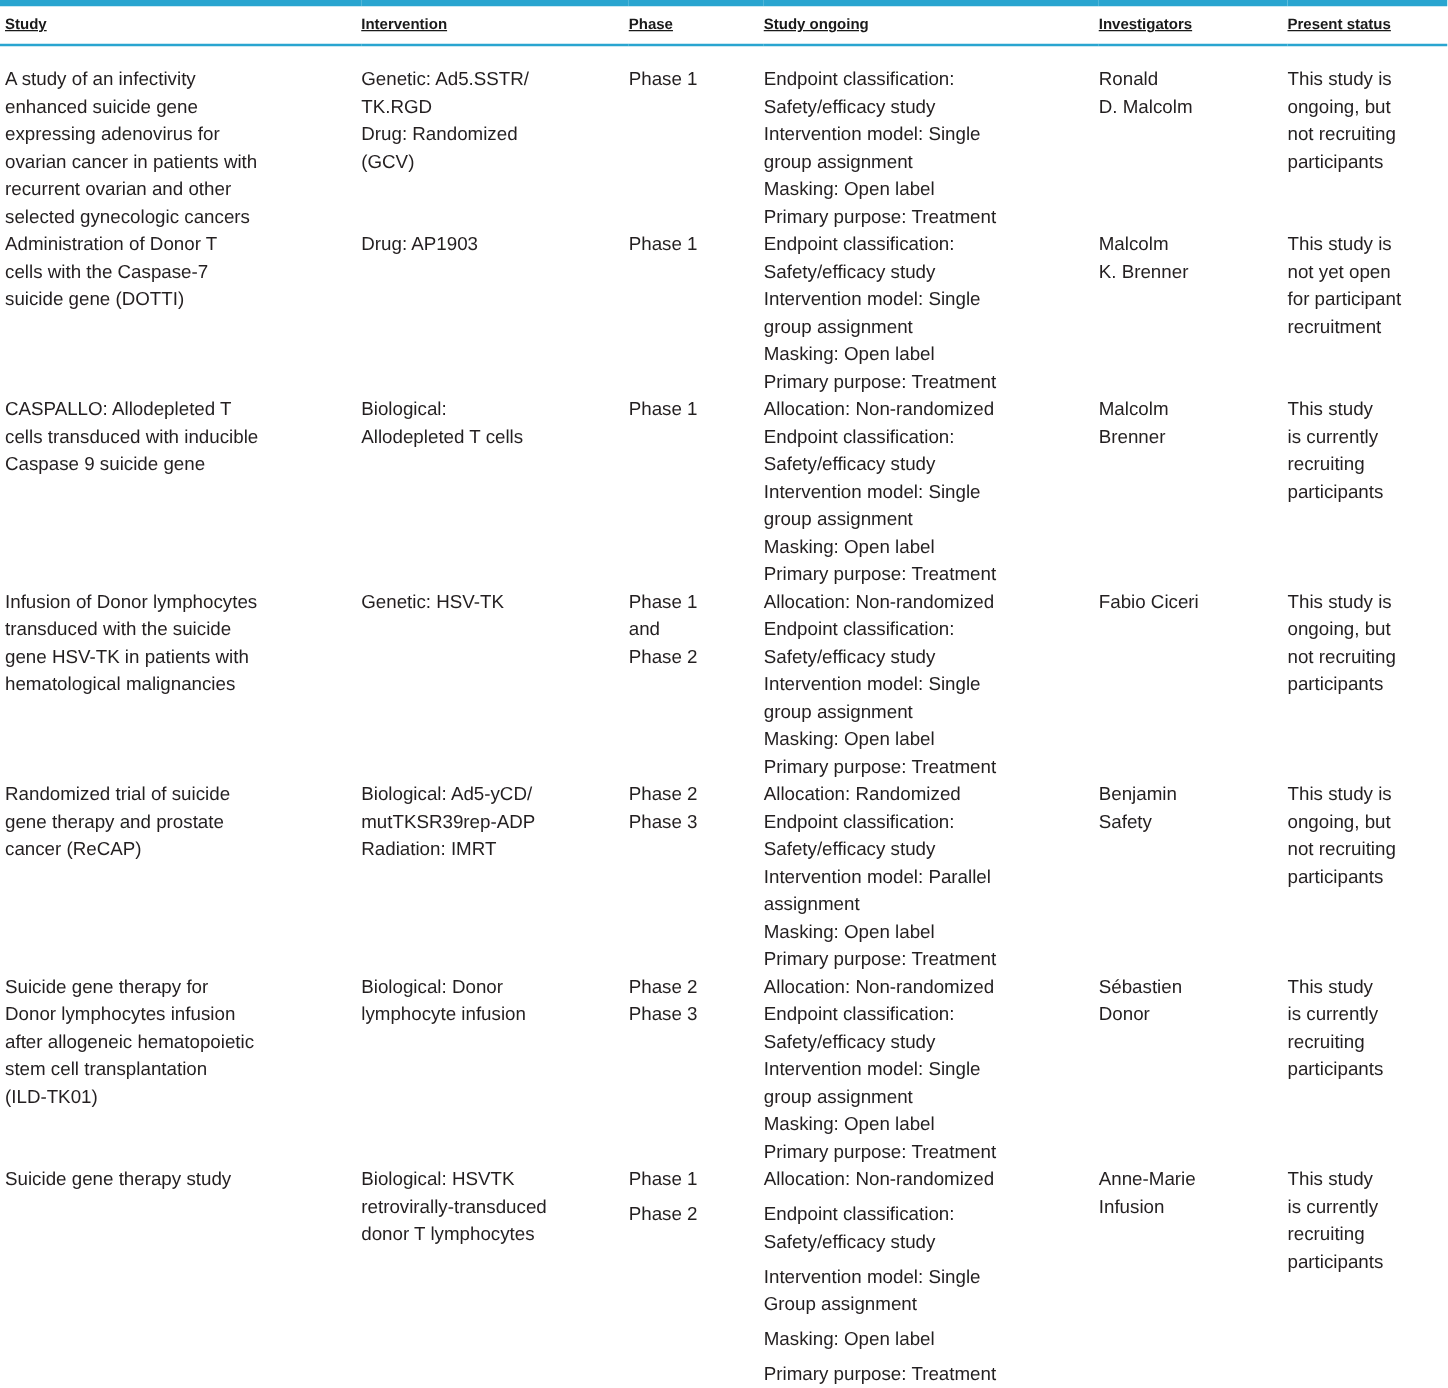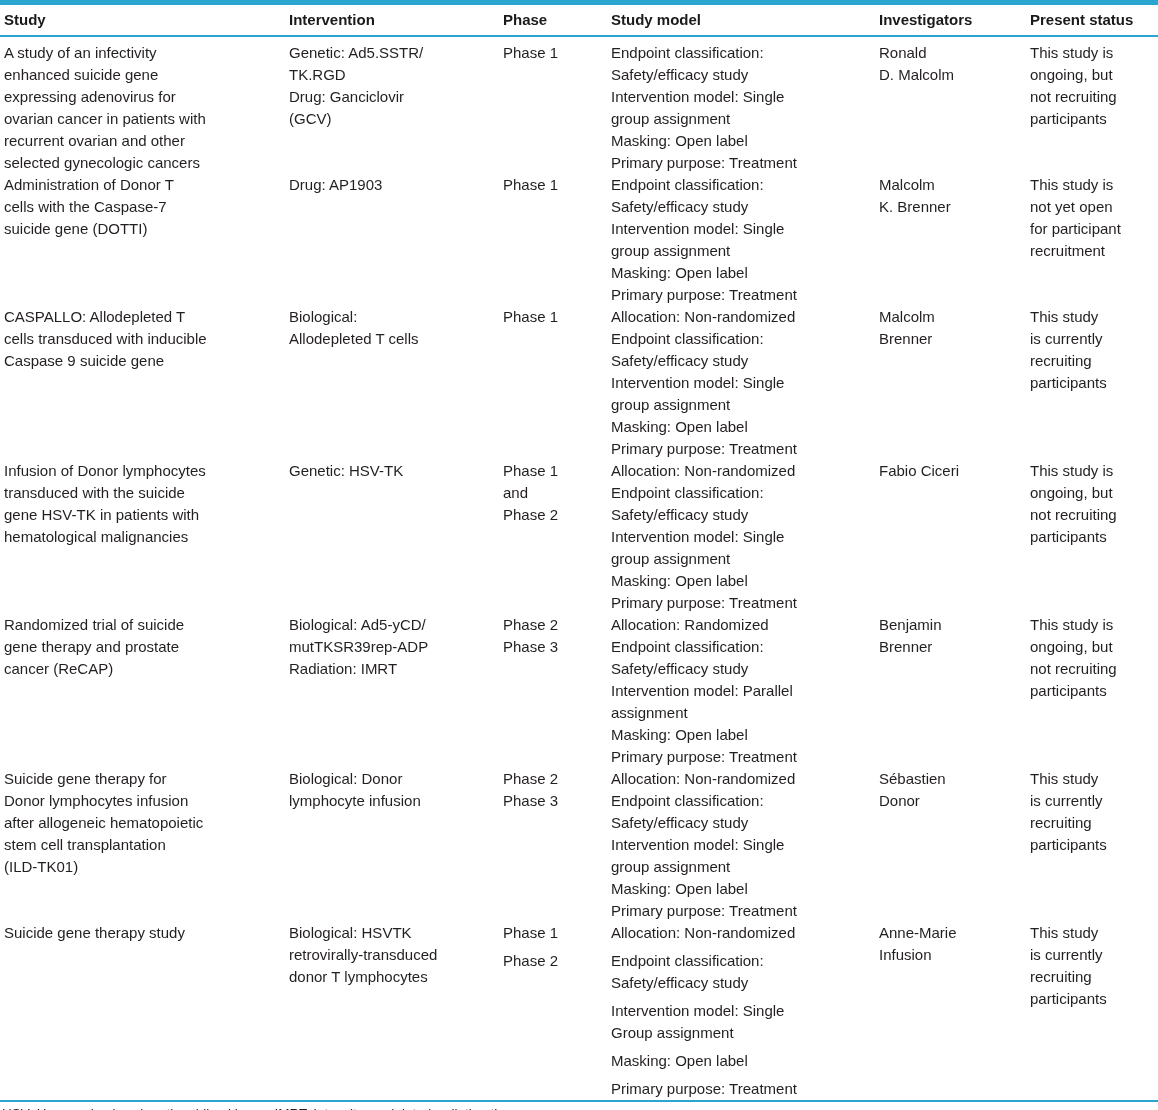--- a/index.html
+++ b/index.html
@@ -25,39 +25,40 @@
   table.trials col.c-design       { width: 268px; }
   table.trials col.c-investigators{ width: 151px; }
   table.trials col.c-status       { width: 128px; }
 
   thead tr {
     border-top: 5px solid #29a5d0;
     border-bottom: 2px solid #29a5d0;
   }
   th {
     text-align: left;
-    font-size: 15px;
+    font-size: 12px;
     font-weight: bold;
     color: #1a1a1a;
     padding: 4px 8px 5px 0;
     line-height: 21px;
     vertical-align: top;
     box-sizing: border-box;
+    text-decoration: underline;
   }
   th:first-child, td:first-child { padding-left: 4px; }
 
   tbody { border-bottom: 2px solid #29a5d0; }
   td {
     vertical-align: top;
     font-size: 15px;
     line-height: 22px;
     padding: 0 10px 0 0;
     box-sizing: border-box;
   }
-  tbody tr:first-child td { padding-top: 5px; }
+  tbody tr:first-child td { padding-top: 16px; }
 
   .para { white-space: pre-line; }
   .para + .para { margin-top: 6px; }
 
   .footnote {
     font-size: 13.5px;
     line-height: 20px;
     padding: 2px 0 0 2px;
     color: #231f20;
   }
@@ -73,39 +74,39 @@
         <col class="c-phase">
       <col class="c-design">
         <col class="c-investigators">
         <col class="c-status">
     </colgroup>
     <thead>
       <tr>
         <th>Study</th>
         <th>Intervention</th>
         <th>Phase</th>
-        <th>Study model</th>
+        <th>Study ongoing</th>
         <th>Investigators</th>
         <th>Present status</th>
       </tr>
     </thead>
     <tbody>
       <tr>
         <td>
             <div class="para">A study of an infectivity
 enhanced suicide gene
 expressing adenovirus for
 ovarian cancer in patients with
 recurrent ovarian and other
 selected gynecologic cancers</div>
           </td>
         <td>
             <div class="para">Genetic: Ad5.SSTR/
 TK.RGD
-Drug: Ganciclovir
+Drug: Randomized
 (GCV)</div>
           </td>
         <td>
             <div class="para">Phase 1</div>
           </td>
         <td>
             <div class="para">Endpoint classification:
 Safety/efficacy study
 Intervention model: Single
 group assignment
@@ -240,21 +241,21 @@
             <div class="para">Allocation: Randomized
 Endpoint classification:
 Safety/efficacy study
 Intervention model: Parallel
 assignment
 Masking: Open label
 Primary purpose: Treatment</div>
           </td>
         <td>
             <div class="para">Benjamin
-Brenner</div>
+Safety</div>
           </td>
         <td>
             <div class="para">This study is
 ongoing, but
 not recruiting
 participants</div>
           </td>
       </tr>
       <tr>
         <td>

